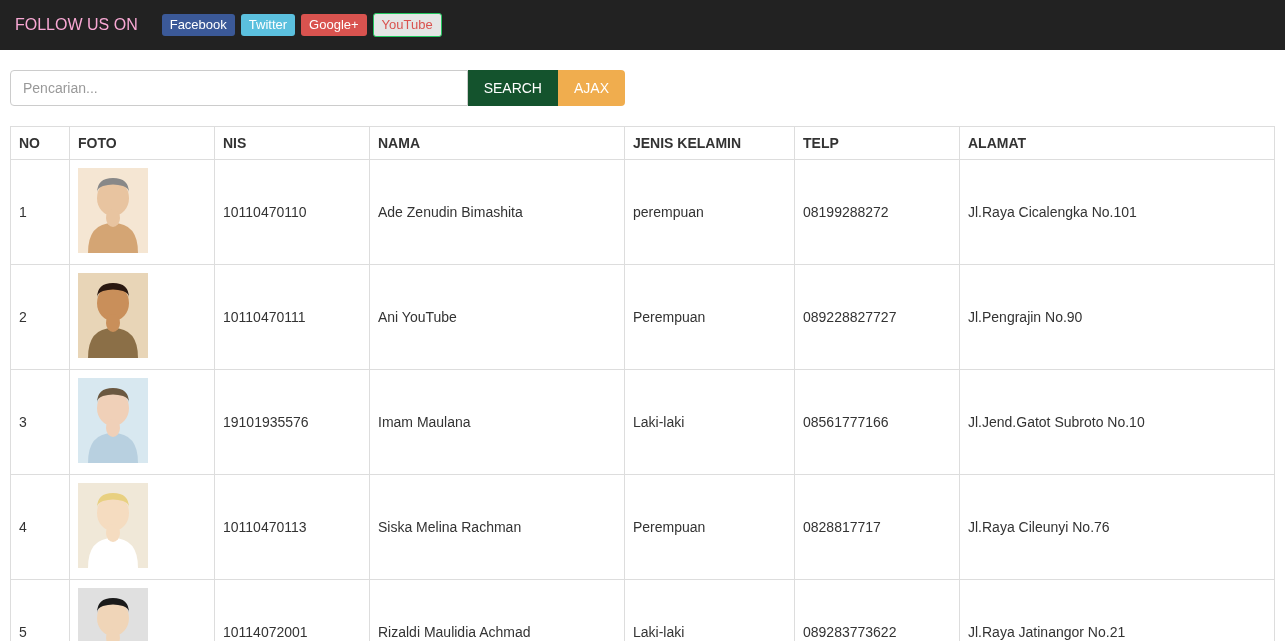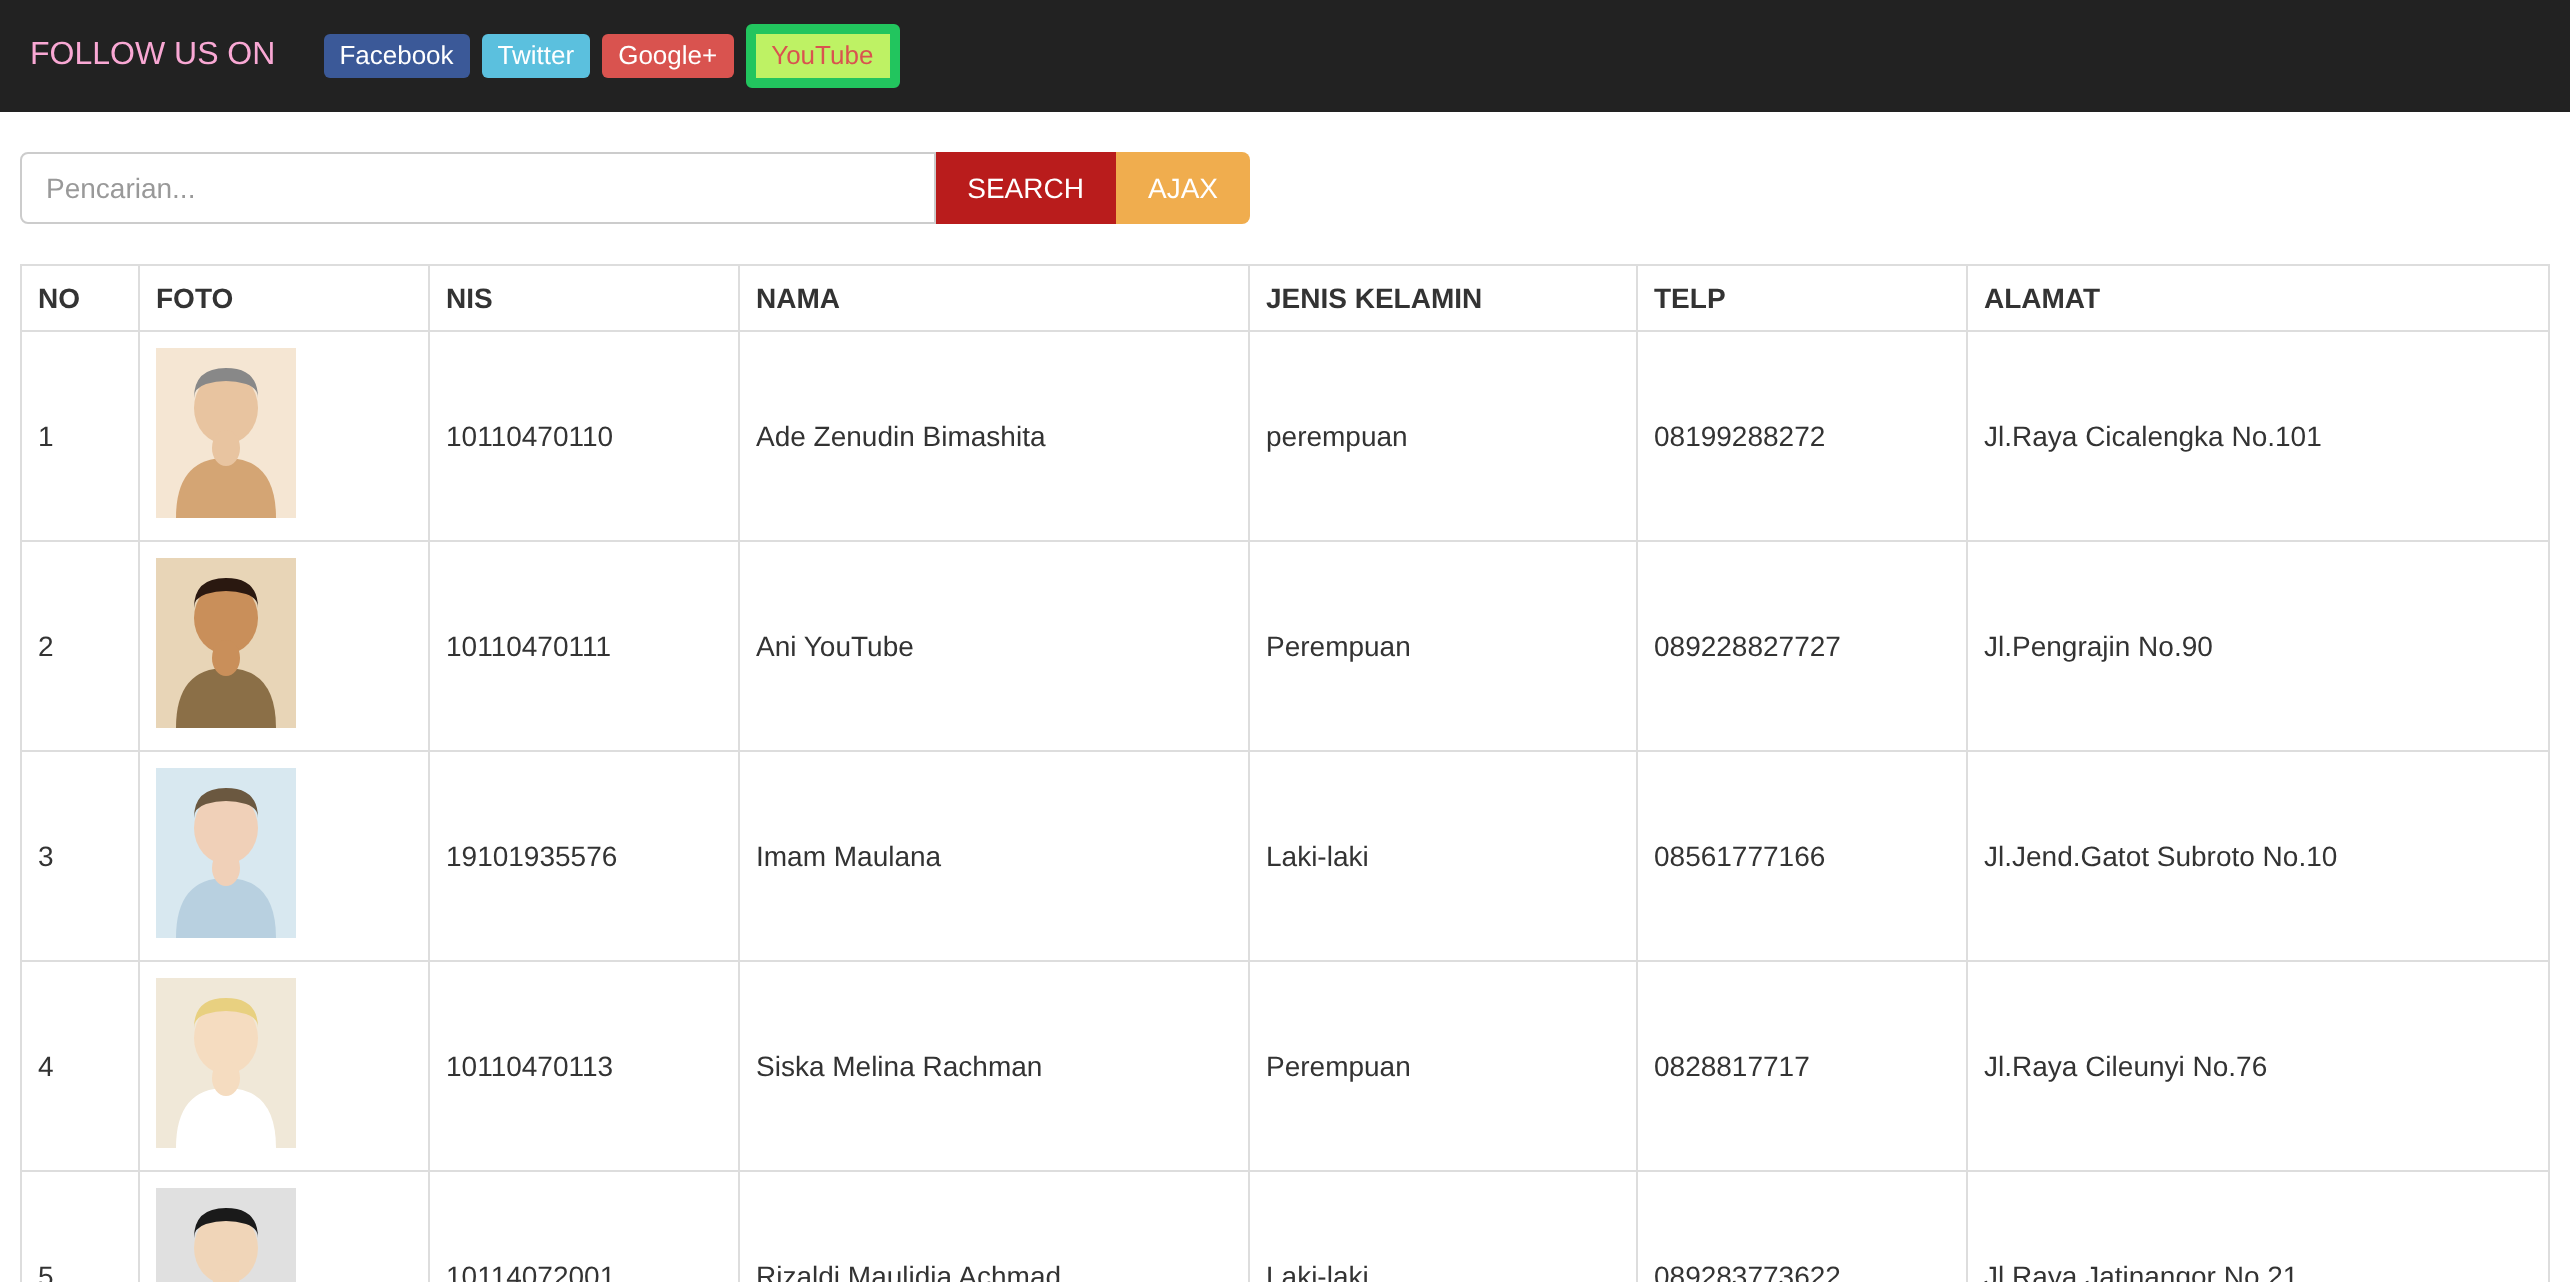--- a/index.html
+++ b/index.html
@@ -42,21 +42,21 @@
       padding: 2px 8px;
       border-radius: 3px;
       font-size: 13px;
       color: #fff;
       cursor: pointer;
       line-height: 1.4;
     }
     .fb { background: #3b5998; }
     .tw { background: #5bc0de; }
     .gp { background: #d9534f; }
-    .yt { background: #bef264; color: #d9534f; border: 5px solid #22c55e; text-align: center; }
+    .yt { background: #e5e5e5; color: #d9534f; border: 1px solid #22c55e; text-align: center; }
     
     .container {
       padding: 20px 10px;
     }
     
     .search-bar {
       display: flex;
       margin-bottom: 20px;
       width: 615px;
     }
@@ -74,21 +74,21 @@
     }
     .btn {
       padding: 8px 16px;
       font-size: 14px;
       border: none;
       cursor: pointer;
       height: 36px;
       color: #fff;
     }
     .btn-search {
-      background: #b91c1c;
+      background: #14532d;
     }
     .btn-reset {
       background: #f0ad4e;
       border-radius: 0 4px 4px 0;
     }
     
     .table {
       width: 100%;
       border-collapse: collapse;
       border: 1px solid #ddd;
@@ -100,21 +100,21 @@
       text-align: left;
     }
     .table th {
       font-weight: bold;
       white-space: nowrap;
     }
     .col-no { width: 59px; text-align: center; }
     .col-foto { width: 145px; text-align: center; }
     .col-nis { width: 155px; }
     .col-nama { width: 255px; }
-    .col-jk { width: 194px; }
+    .col-jk { width: 170px; }
     .col-telp { width: 165px; }
     
     .photo-placeholder {
       width: 70px;
       height: 85px;
       display: inline-block;
       background: #e8e8e8;
       position: relative;
       overflow: hidden;
     }

